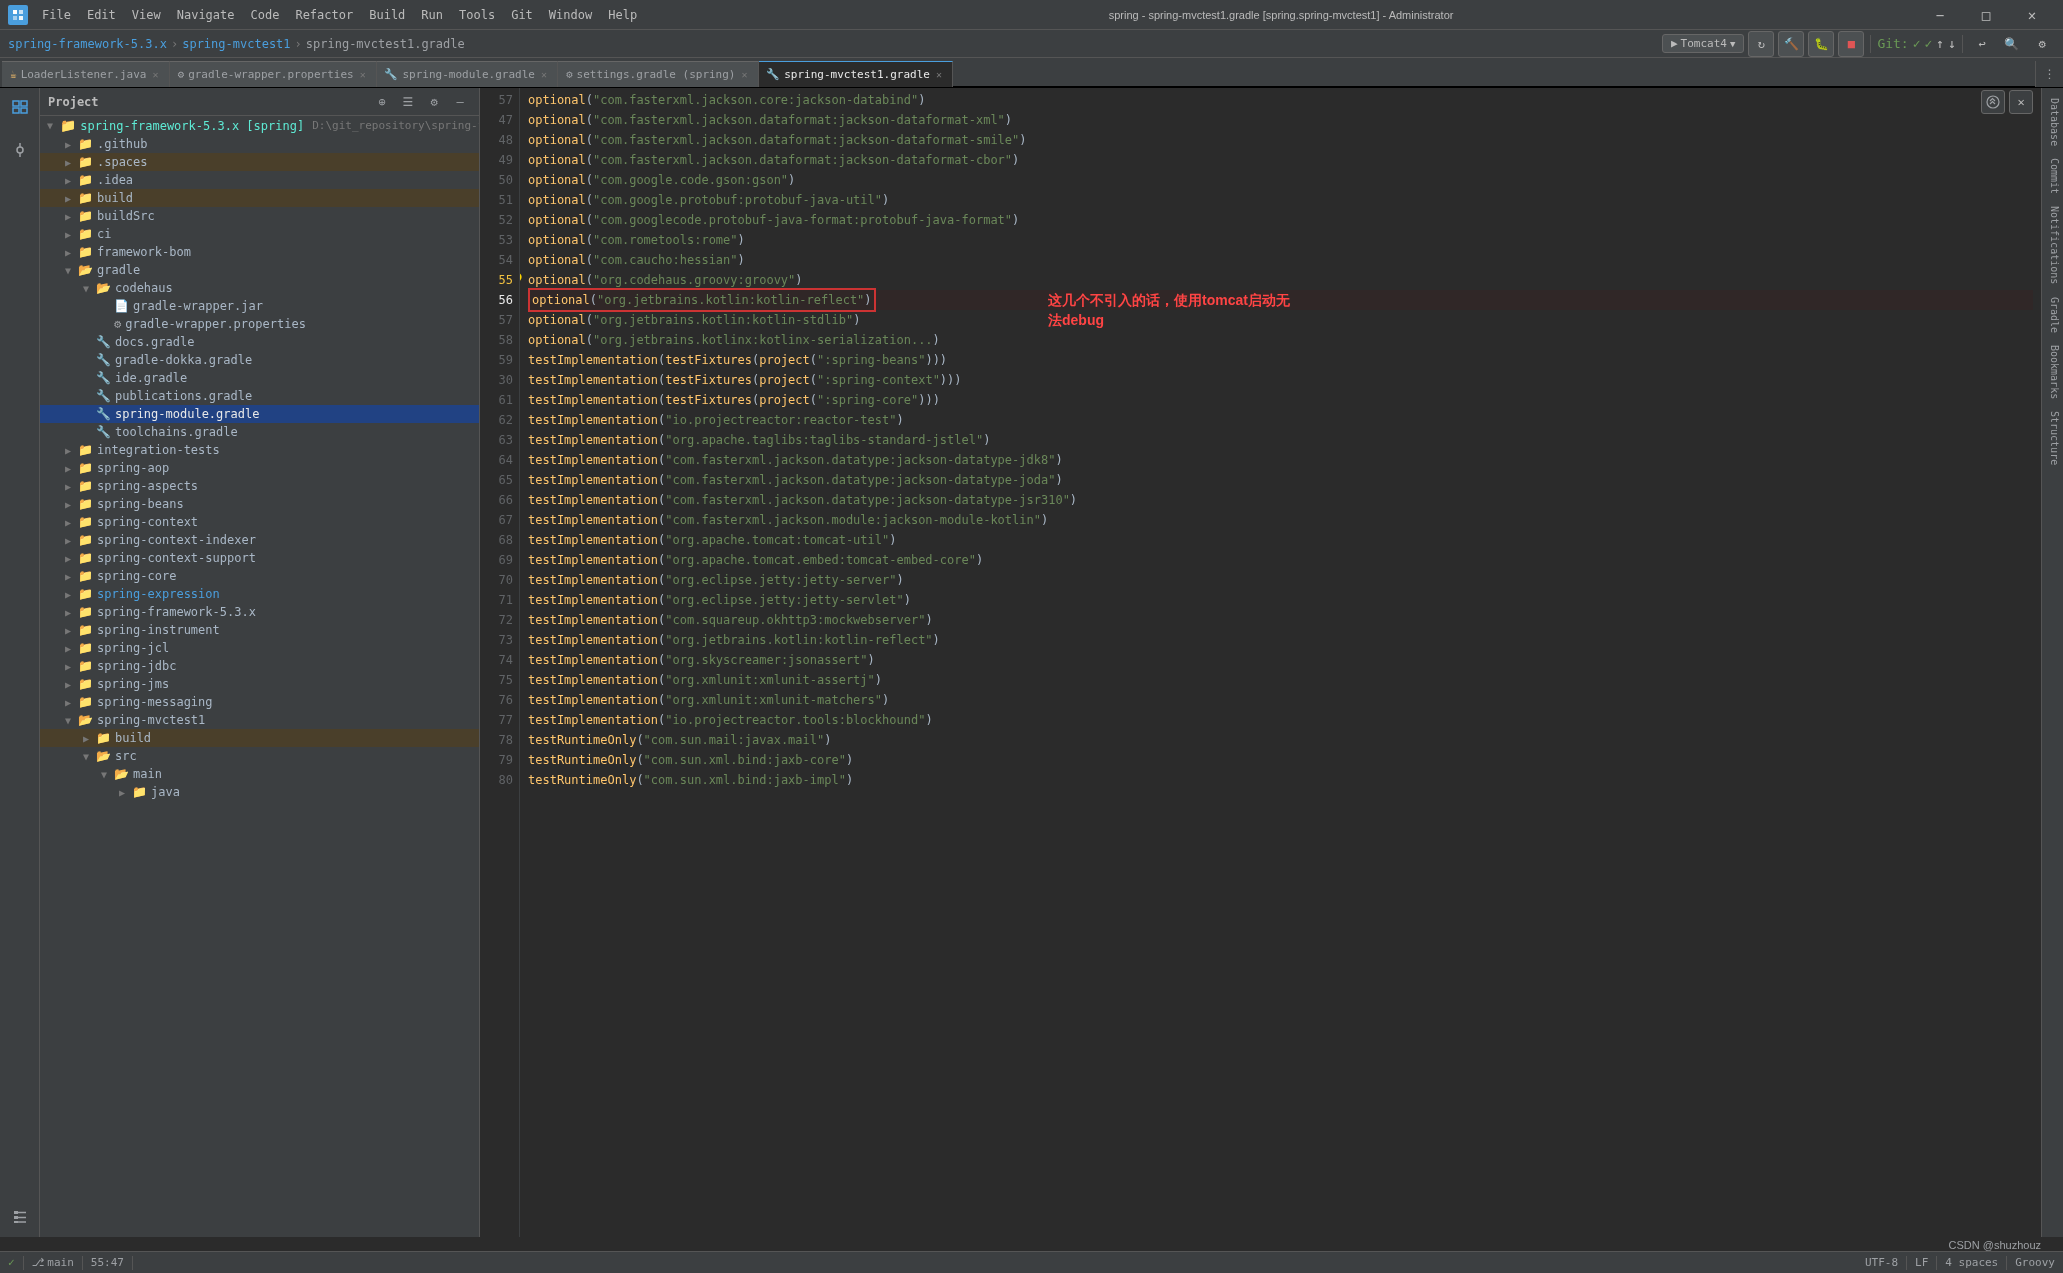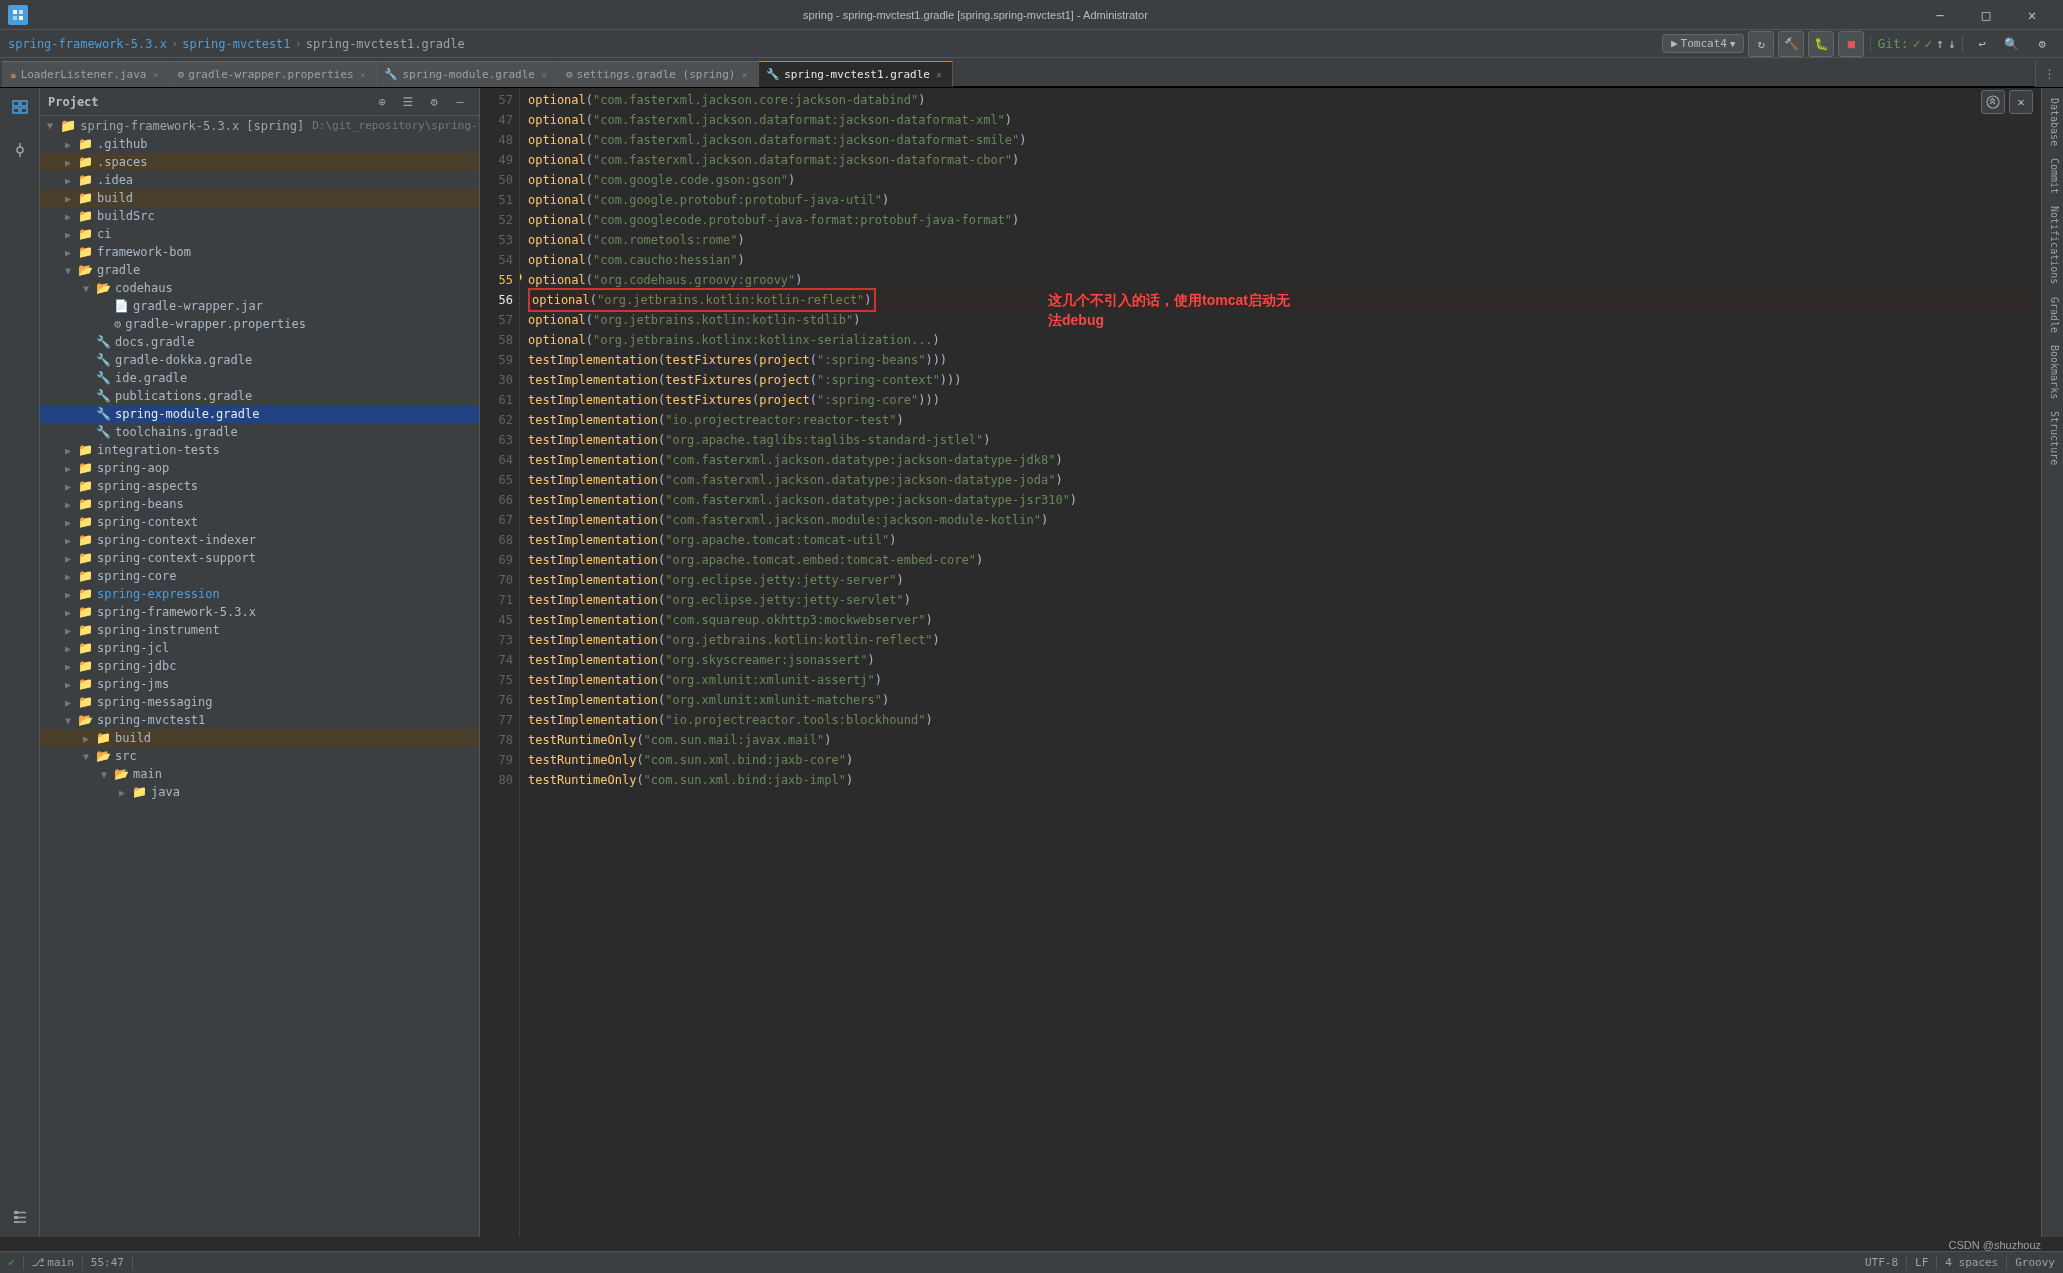--- a/index.html
+++ b/index.html
@@ -63,20 +63,34 @@
 <body>
 
 <div id="title-bar">
   <div style="width:20px;height:20px;background:#4a9edd;border-radius:2px;margin-right:6px;display:flex;align-items:center;justify-content:center;flex-shrink:0;">
     <svg width="14" height="14" viewBox="0 0 14 14">
         <rect x="2" y="2" width="4" height="4" fill="white"></rect>
         <rect x="8" y="2" width="4" height="4" fill="white" opacity="0.7"></rect>
         <rect x="2" y="8" width="4" height="4" fill="white" opacity="0.5"></rect>
         <rect x="8" y="8" width="4" height="4" fill="white" opacity="0.9"></rect>
       </svg>
+  </div>
+  <div style="display:flex;gap:0;">
+    <div style="color:#bbb;padding:2px 8px;cursor:pointer;font-size:12px;">File</div>
+    <div style="color:#bbb;padding:2px 8px;cursor:pointer;font-size:12px;">Edit</div>
+    <div style="color:#bbb;padding:2px 8px;cursor:pointer;font-size:12px;">View</div>
+    <div style="color:#bbb;padding:2px 8px;cursor:pointer;font-size:12px;">Navigate</div>
+    <div style="color:#bbb;padding:2px 8px;cursor:pointer;font-size:12px;">Code</div>
+    <div style="color:#bbb;padding:2px 8px;cursor:pointer;font-size:12px;">Refactor</div>
+    <div style="color:#bbb;padding:2px 8px;cursor:pointer;font-size:12px;">Build</div>
+    <div style="color:#bbb;padding:2px 8px;cursor:pointer;font-size:12px;">Run</div>
+    <div style="color:#bbb;padding:2px 8px;cursor:pointer;font-size:12px;">Tools</div>
+    <div style="color:#bbb;padding:2px 8px;cursor:pointer;font-size:12px;">Git</div>
+    <div style="color:#bbb;padding:2px 8px;cursor:pointer;font-size:12px;">Window</div>
+    <div style="color:#bbb;padding:2px 8px;cursor:pointer;font-size:12px;">Help</div>
   </div>
   <div style="flex:1;text-align:center;color:#bbb;font-size:11px;font-family:Arial,sans-serif;">spring - spring-mvctest1.gradle [spring.spring-mvctest1] - Administrator</div>
   <div style="display:flex;">
     <div class="win-ctrl-btn">−</div>
     <div class="win-ctrl-btn">□</div>
     <div class="win-ctrl-btn close-btn">✕</div>
   </div>
 </div>
 
 <div id="breadcrumb-bar">
@@ -179,21 +193,21 @@
         <div class="sidebar-ctrl-btn" title="Collapse All">☰</div>
         <div class="sidebar-ctrl-btn" title="Options">⚙</div>
         <div class="sidebar-ctrl-btn" title="Minimize">—</div>
       </div>
     </div>
     <div id="sidebar-tree">
 
       <div class="tree-item" style="padding-left:4px;">
         <span class="tree-arrow">▼</span>
         <span style="color:#d4b168;font-size:13px;">📁</span>
-        <span style="color:#a3a3a3;font-size:12px;">spring-framework-5.3.x [spring]</span>
+        <span style="color:#5eead4;font-size:12px;">spring-framework-5.3.x [spring]</span>
         <span style="color:#777;font-size:11px;margin-left:4px;">D:\git_repository\spring-frame...</span>
       </div>
 
       <div class="tree-item" style="padding-left:22px;">
         <span class="tree-arrow">▶</span>
         <span style="color:#d4b168;">📁</span>
         <span class="tree-label">.github</span>
       </div>
       <div class="tree-item highlighted" style="padding-left:22px;background:#4a3f2a;">
         <span class="tree-arrow">▶</span>
@@ -400,21 +414,21 @@
         <div class="ln">62</div>
         <div class="ln">63</div>
         <div class="ln">64</div>
         <div class="ln">65</div>
         <div class="ln">66</div>
         <div class="ln">67</div>
         <div class="ln">68</div>
         <div class="ln">69</div>
         <div class="ln">70</div>
         <div class="ln">71</div>
-        <div class="ln">45</div>
+        <div class="ln">72</div>
         <div class="ln">73</div>
         <div class="ln">74</div>
         <div class="ln">75</div>
         <div class="ln">76</div>
         <div class="ln">77</div>
         <div class="ln">78</div>
         <div class="ln">79</div>
         <div class="ln">80</div>
       </div>
       <div id="code-area" style="position:relative;">

